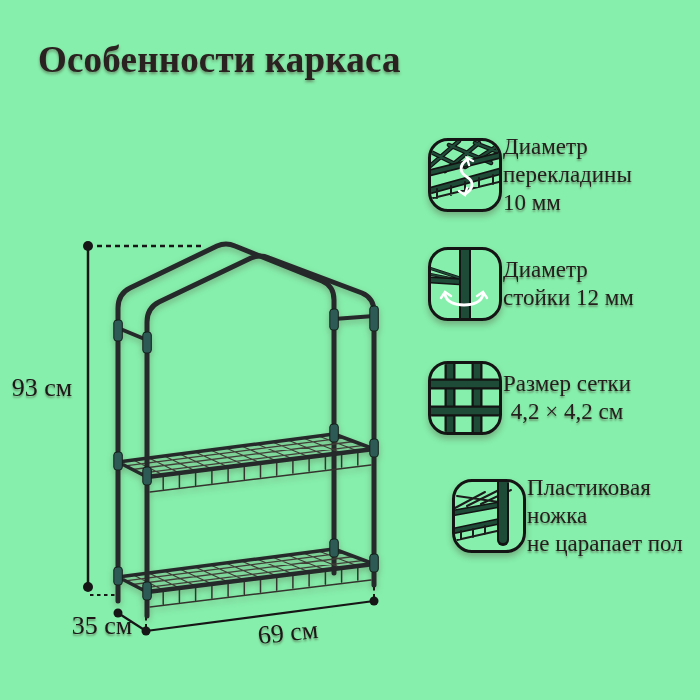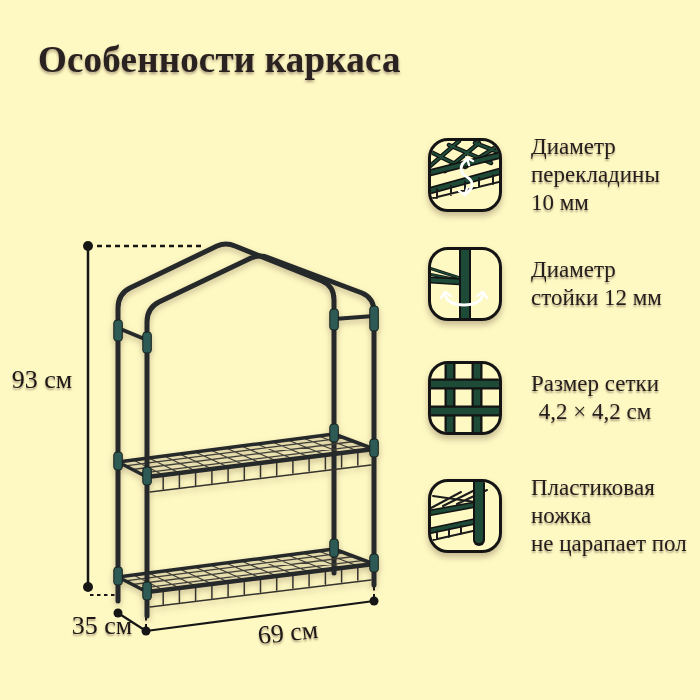--- a/index.html
+++ b/index.html
@@ -1,38 +1,38 @@
 <!DOCTYPE html>
 <html><head>
 <meta charset="utf-8">
 <style>
   html,body{margin:0;padding:0;}
   .stage{
     position:relative;width:700px;height:700px;overflow:hidden;
-    background:#fef9c3;
+    background:#86efac;
     font-family:"Liberation Serif","DejaVu Serif",serif;
     color:#241e1c;
   }
   .title{
     position:absolute;left:38px;top:38px;margin:0;
     font-size:37px;font-weight:600;letter-spacing:.2px;color:#2a2220;
     text-shadow:0 2px 3px rgba(66,33,28,.45);
   }
   .art{position:absolute;left:0;top:0;}
   .dim{
     position:absolute;font-size:26px;color:#1d1817;
     text-shadow:0 2px 2px rgba(66,33,28,.4);text-align:center;
   }
-  .dim-h{left:10px;top:365px;width:64px;}
+  .dim-h{left:10px;top:373px;width:64px;}
   .dim-d{left:68px;top:611px;width:68px;}
   .dim-w{left:252px;top:618px;width:72px;transform:rotate(-6deg);}
   .feature{
-    position:absolute;left:428px;display:flex;align-items:center;gap:29px;
+    position:absolute;left:428px;display:flex;align-items:center;gap:1px;
   }
-  .f1{top:133px;} .f2{top:247px;} .f3{top:361px;text-align:center;} .f4{top:474px;}
+  .f1{top:133px;} .f2{top:247px;} .f3{top:361px;text-align:center;} .f4{top:474px;margin-left:24px;}
   .icon-box{
     width:74px;height:74px;box-sizing:border-box;flex:0 0 auto;
     border:3px solid #141414;border-radius:20px;overflow:hidden;
     box-shadow:0 4px 6px rgba(70,35,30,.3);
     position:relative;
   }
   .icon-box svg{position:absolute;left:0;top:0;}
   .feature-text{
     font-size:23px;line-height:28px;white-space:pre-line;width:max-content;
     color:#241e1c;text-shadow:0 2px 2px rgba(66,33,28,.4);

